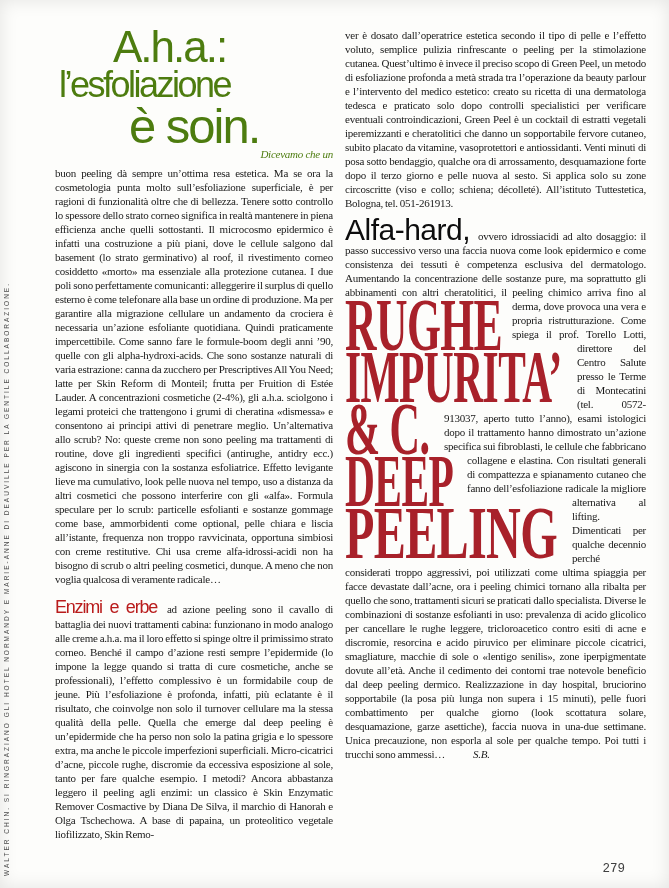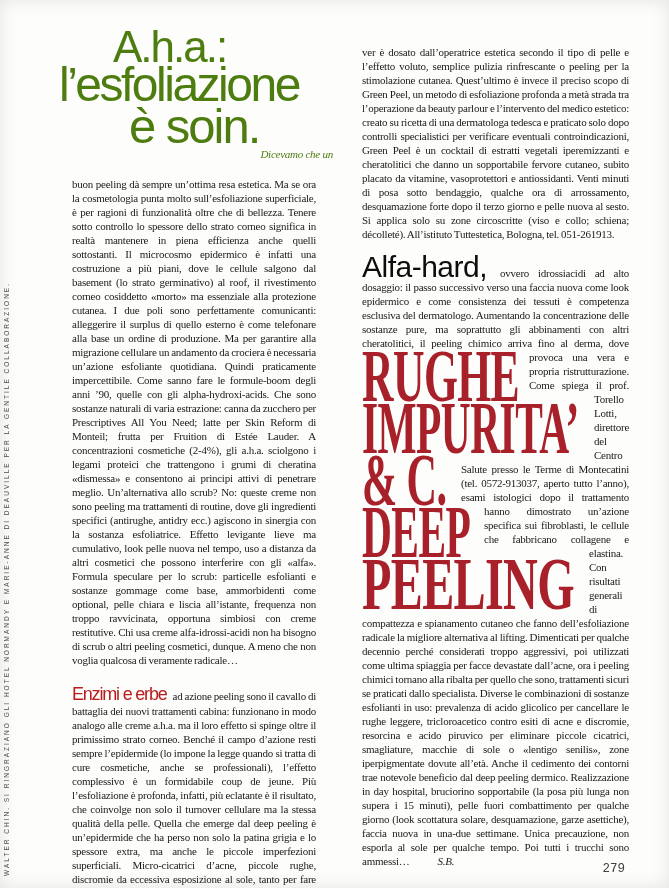--- a/index.html
+++ b/index.html
@@ -14,26 +14,26 @@
     position:absolute;left:3px;bottom:12px;
     writing-mode:vertical-rl;transform:rotate(180deg);
     font-family:"Liberation Sans", sans-serif;
     font-size:6.5px;letter-spacing:2px;color:#4c4c4c;white-space:nowrap;
   }
   .col{position:absolute;top:28px;}
   .col-left{left:55px;width:278px;}
   .col-right{left:345px;width:301px;}
   .body{
     font-size:11px;line-height:14px;text-align:justify;
-    letter-spacing:-0.25px;word-spacing:-0.5px;margin:17px;
+    letter-spacing:-0.25px;word-spacing:-0.5px;margin:0;
   }
   
   .title{font-family:"Liberation Sans", sans-serif;color:#4d7c0f;margin-bottom:6px;}
   .title-l1{font-size:44px;line-height:38px;letter-spacing:-2px;margin-left:58px;}
-  .title-l2{font-size:48px;line-height:38px;letter-spacing:-2.5px;margin-left:4px;}
+  .title-l2{font-size:36px;line-height:38px;letter-spacing:-2.5px;margin-left:4px;}
   .title-l3{display:flex;align-items:flex-start;margin-left:74px;flex-direction:column;}
   .title-l3 .big{font-size:49px;line-height:44px;letter-spacing:-2px;}
   .lead-in{
     font-family:"Liberation Serif", serif;font-size:11px;letter-spacing:-0.25px;
     margin-left:auto;padding-left:6px;font-style:italic;
   }
   .sect{margin-top:11px;}
   .h-enzimi{
     font-family:Liberation Sans, sans-serif;font-size:18px;line-height:20px;
     letter-spacing:-1.2px;color:#b91c1c;padding-right:4px;word-spacing:0;

